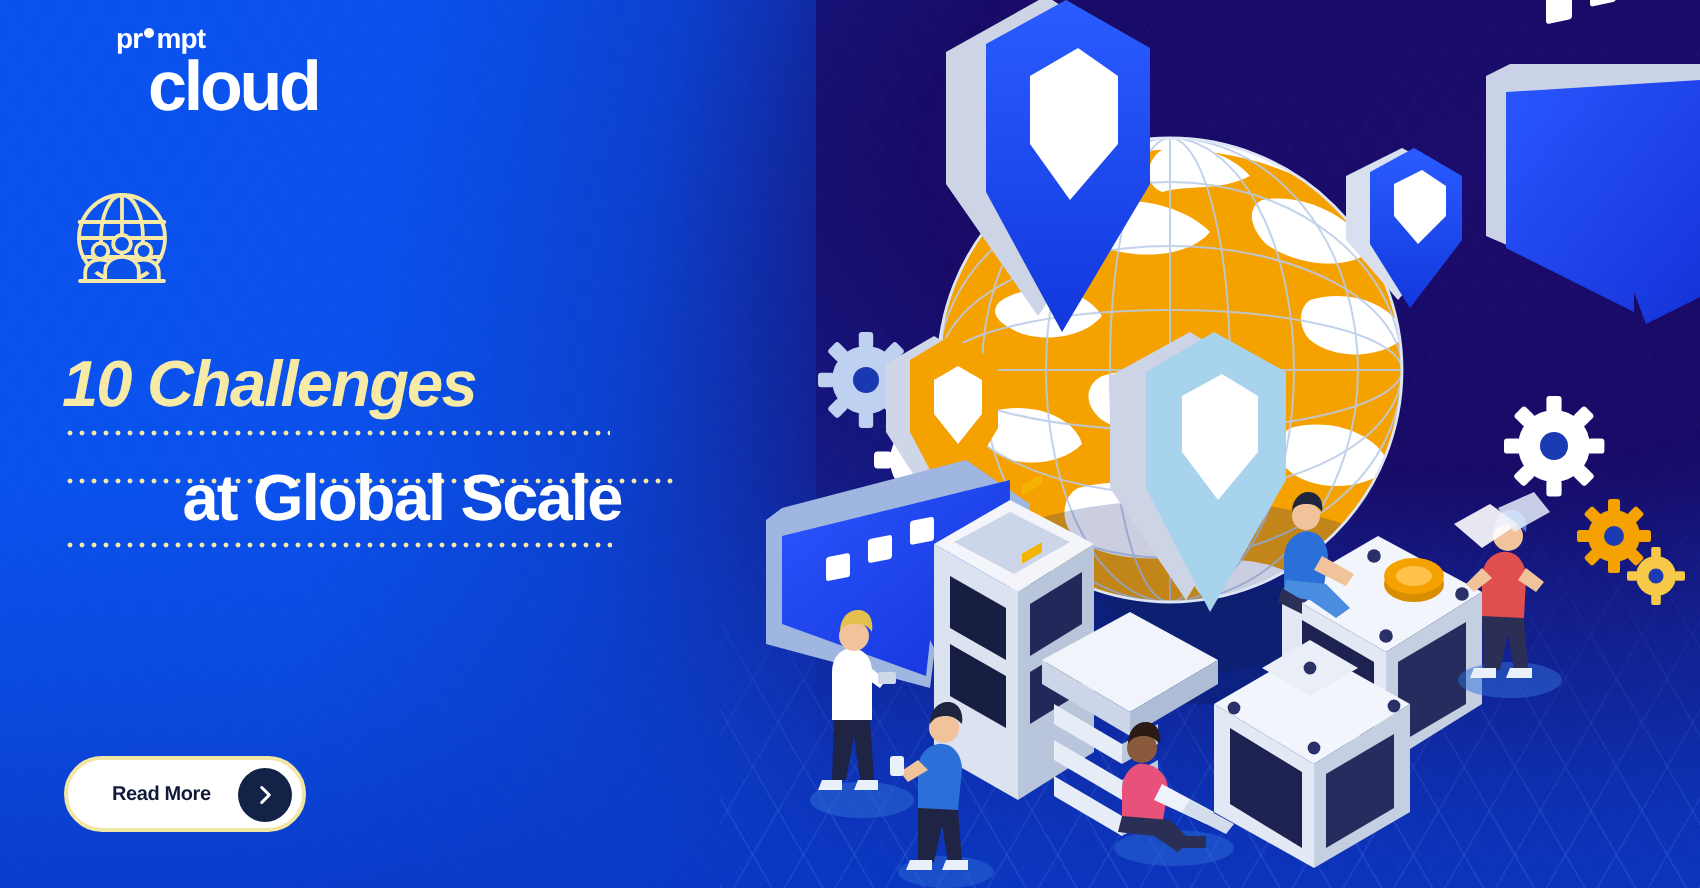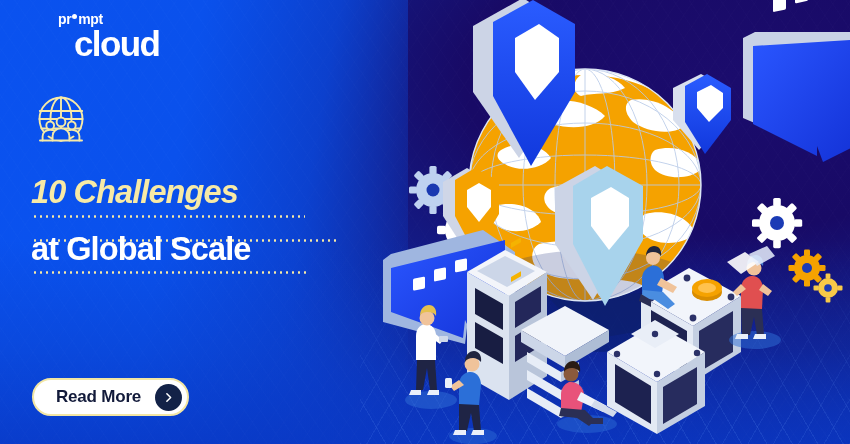--- a/index.html
+++ b/index.html
@@ -115,21 +115,21 @@
   }
   .hl-line {
     position: relative;
     font-size: 32.5px;
     font-weight: 700;
     letter-spacing: -0.9px;
     line-height: 1;
     margin-bottom: 24px;
     white-space: nowrap;
   }
-  .hl-line:last-child { margin-bottom: 0; }
+  .hl-line:last-child { margin-bottom: 0; text-align: center; }
   .hl-cream { color: #f7eaa6; font-style: italic; }
   .hl-white { color: #ffffff; }
   .hl-line .dots {
     position: absolute;
     left: 1px;
     bottom: -9px;
     height: 3px;
     background-image: radial-gradient(circle, #f7eaa6 1px, rgba(0,0,0,0) 1.4px);
     background-size: 6px 3px;
     background-repeat: repeat-x;
@@ -149,21 +149,21 @@
     align-items: center;
     gap: 14px;
     background: #ffffff;
     border: 2px solid #f2e6a4;
     border-radius: 999px;
     box-sizing: border-box;
     cursor: pointer;
     z-index: 9;
   }
   .read-more-label {
-    font-size: 17px;
+    font-size: 10px;
     font-weight: 700;
     color: #121a3a;
     letter-spacing: -0.2px;
   }
   .read-more-arrow {
     width: 27px; height: 27px;
     border-radius: 50%;
     background: #132247;
     display: flex;
     align-items: center;

